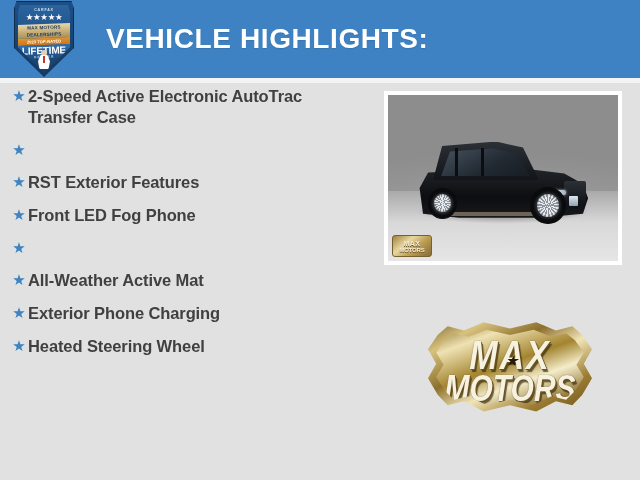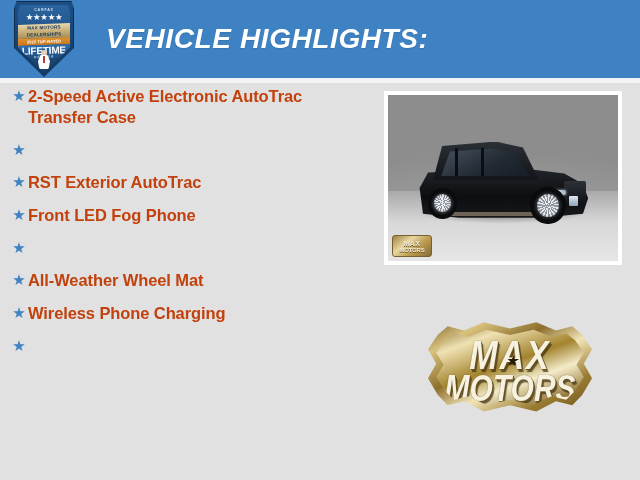--- a/index.html
+++ b/index.html
@@ -36,21 +36,20 @@
   }
   .header-title {
     color: #ffffff;
     font-size: 28px;
     font-weight: bold;
     letter-spacing: 0.6px;
     margin-left: 106px;
     line-height: 1;
     white-space: nowrap;
     text-shadow: 0 1px 1px rgba(0,0,0,0.10);
-    font-style: italic;
   }
 
   
   .badge {
     position: absolute;
     left: 14px;
     top: 1px;
     width: 60px;
     height: 76px;
   }
@@ -195,21 +194,21 @@
   }
   .bullet-star {
     color: #3f83c2;
     font-size: 15px;
     line-height: 20px;
     width: 18px;
     flex: 0 0 18px;
     text-align: center;
   }
   .bullet-text {
-    color: #c2410c;
+    color: #404040;
     font-size: 16.5px;
     font-weight: bold;
     line-height: 21px;
     letter-spacing: -0.1px;
     max-width: 276px;
   }
 
   
   .photo-frame {
     position: absolute;
@@ -477,39 +476,40 @@
 <div class="bullets">
   <div class="bullet-row">
     <div class="bullet-star">★</div>
     <div class="bullet-text">2-Speed Active Electronic AutoTrac Transfer Case</div>
   </div>
   <div class="bullet-row">
     <div class="bullet-star">★</div>
   </div>
   <div class="bullet-row">
     <div class="bullet-star">★</div>
-    <div class="bullet-text">RST Exterior AutoTrac</div>
+    <div class="bullet-text">RST Exterior Features</div>
   </div>
   <div class="bullet-row">
     <div class="bullet-star">★</div>
     <div class="bullet-text">Front LED Fog Phone</div>
   </div>
   <div class="bullet-row">
     <div class="bullet-star">★</div>
   </div>
   <div class="bullet-row">
     <div class="bullet-star">★</div>
-    <div class="bullet-text">All-Weather Wheel Mat</div>
-  </div>
-  <div class="bullet-row">
-    <div class="bullet-star">★</div>
-    <div class="bullet-text">Wireless Phone Charging</div>
-  </div>
-  <div class="bullet-row">
-    <div class="bullet-star">★</div>
+    <div class="bullet-text">All-Weather Active Mat</div>
+  </div>
+  <div class="bullet-row">
+    <div class="bullet-star">★</div>
+    <div class="bullet-text">Exterior Phone Charging</div>
+  </div>
+  <div class="bullet-row">
+    <div class="bullet-star">★</div>
+    <div class="bullet-text">Heated Steering Wheel</div>
   </div>
 </div>
 
 <div class="photo-frame">
   <div class="photo">
     <div class="photo-floor"></div>
     <div class="photo-shadow"></div>
     <div class="suv">
       <div class="suv-body"></div>
       <div class="suv-cabin"></div>

